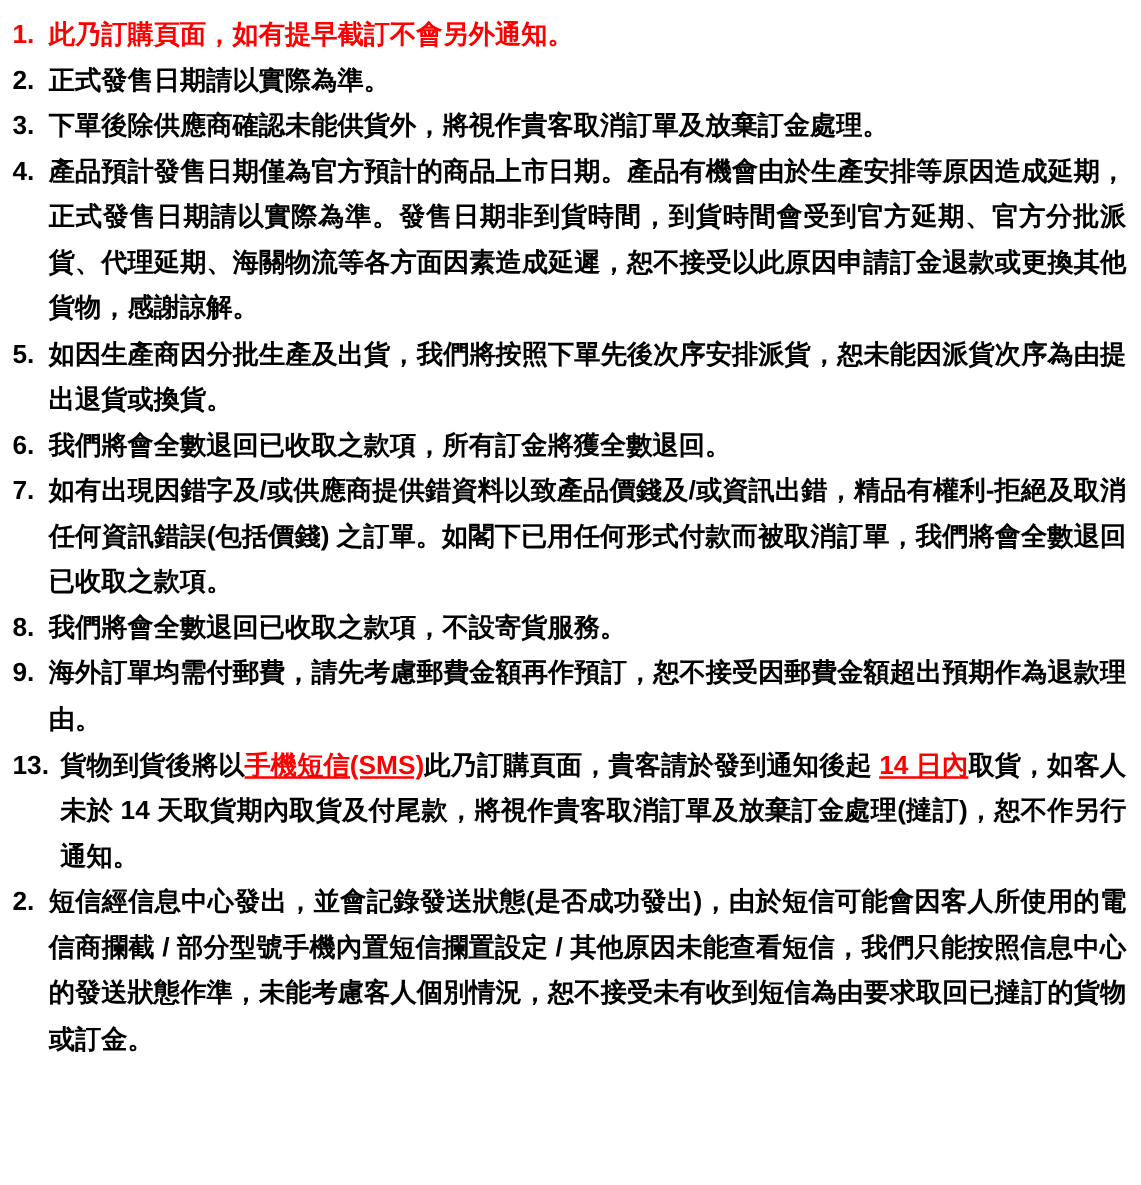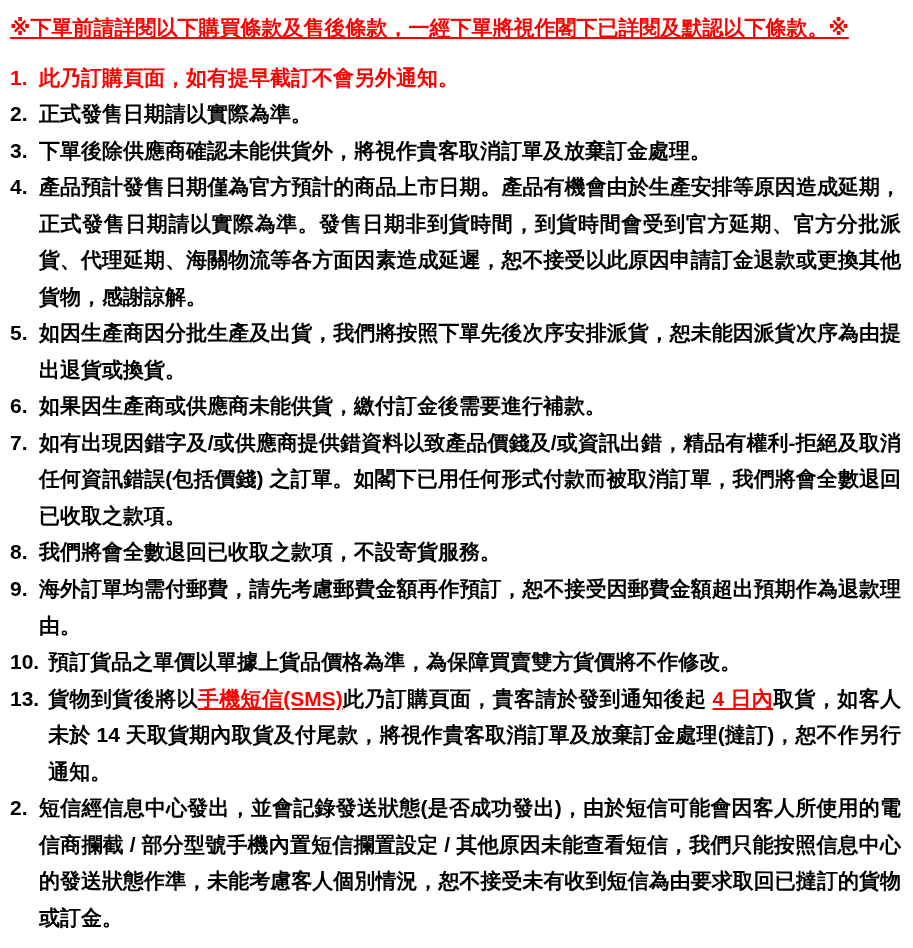--- a/index.html
+++ b/index.html
@@ -52,21 +52,20 @@
   .term-row.red { color: var(--red); }
   .red-underline {
     color: var(--red);
     text-decoration: underline;
   }
 </style>
 </head>
 <body>
 
 <div class="page">
-  <div class="notice">※下單前請詳閱以下購買條款及售後條款，一經下單將視作閣下已詳閱及默認以下條款。※</div>
 
 
   <div class="terms-list">
       <div class="term-row red">
         <span class="term-num">1.</span>
         <div class="term-text"><span>此乃訂購頁面，如有提早截訂不會另外通知。</span></div>
       </div>
       <div class="term-row">
         <span class="term-num">2.</span>
         <div class="term-text"><span>正式發售日期請以實際為準。</span></div>
@@ -78,40 +77,36 @@
       <div class="term-row">
         <span class="term-num">4.</span>
         <div class="term-text"><span>產品預計發售日期僅為官方預計的商品上市日期。產品有機會由於生產安排等原因造成延期，正式發售日期請以實際為準。發售日期非到貨時間，到貨時間會受到官方延期、官方分批派貨、代理延期、海關物流等各方面因素造成延遲，恕不接受以此原因申請訂金退款或更換其他貨物，感謝諒解。</span></div>
       </div>
       <div class="term-row">
         <span class="term-num">5.</span>
         <div class="term-text"><span>如因生產商因分批生產及出貨，我們將按照下單先後次序安排派貨，恕未能因派貨次序為由提出退貨或換貨。</span></div>
       </div>
       <div class="term-row">
         <span class="term-num">6.</span>
-        <div class="term-text"><span>如果因生產商或供應商未能供貨，繳付訂金後需要進行補款。</span></div>
+        <div class="term-text"><span>我們將會全數退回已收取之款項，所有訂金將獲全數退回。</span></div>
       </div>
       <div class="term-row">
         <span class="term-num">7.</span>
         <div class="term-text"><span>如有出現因錯字及/或供應商提供錯資料以致產品價錢及/或資訊出錯，精品有權利-拒絕及取消任何資訊錯誤(包括價錢) 之訂單。如閣下已用任何形式付款而被取消訂單，我們將會全數退回已收取之款項。</span></div>
       </div>
       <div class="term-row">
         <span class="term-num">8.</span>
         <div class="term-text"><span>我們將會全數退回已收取之款項，不設寄貨服務。</span></div>
       </div>
       <div class="term-row">
         <span class="term-num">9.</span>
         <div class="term-text"><span>海外訂單均需付郵費，請先考慮郵費金額再作預訂，恕不接受因郵費金額超出預期作為退款理由。</span></div>
       </div>
       <div class="term-row">
-        <span class="term-num">10.</span>
-        <div class="term-text"><span>預訂貨品之單價以單據上貨品價格為準，為保障買賣雙方貨價將不作修改。</span></div>
-      </div>
-      <div class="term-row">
         <span class="term-num">13.</span>
-        <div class="term-text"><span>貨物到貨後將以</span><span class="red-underline">手機短信(SMS)</span><span>此乃訂購頁面，貴客請於發到通知後起 </span><span class="red-underline">4 日內</span><span>取貨，如客人未於 14 天取貨期內取貨及付尾款，將視作貴客取消訂單及放棄訂金處理(撻訂)，恕不作另行通知。</span></div>
+        <div class="term-text"><span>貨物到貨後將以</span><span class="red-underline">手機短信(SMS)</span><span>此乃訂購頁面，貴客請於發到通知後起 </span><span class="red-underline">14 日內</span><span>取貨，如客人未於 14 天取貨期內取貨及付尾款，將視作貴客取消訂單及放棄訂金處理(撻訂)，恕不作另行通知。</span></div>
       </div>
       <div class="term-row">
         <span class="term-num">2.</span>
         <div class="term-text"><span>短信經信息中心發出，並會記錄發送狀態(是否成功發出)，由於短信可能會因客人所使用的電信商攔截 / 部分型號手機內置短信攔置設定 / 其他原因未能查看短信，我們只能按照信息中心的發送狀態作準，未能考慮客人個別情況，恕不接受未有收到短信為由要求取回已撻訂的貨物或訂金。</span></div>
       </div>
     </div>
 </div>
 
 </body></html>

